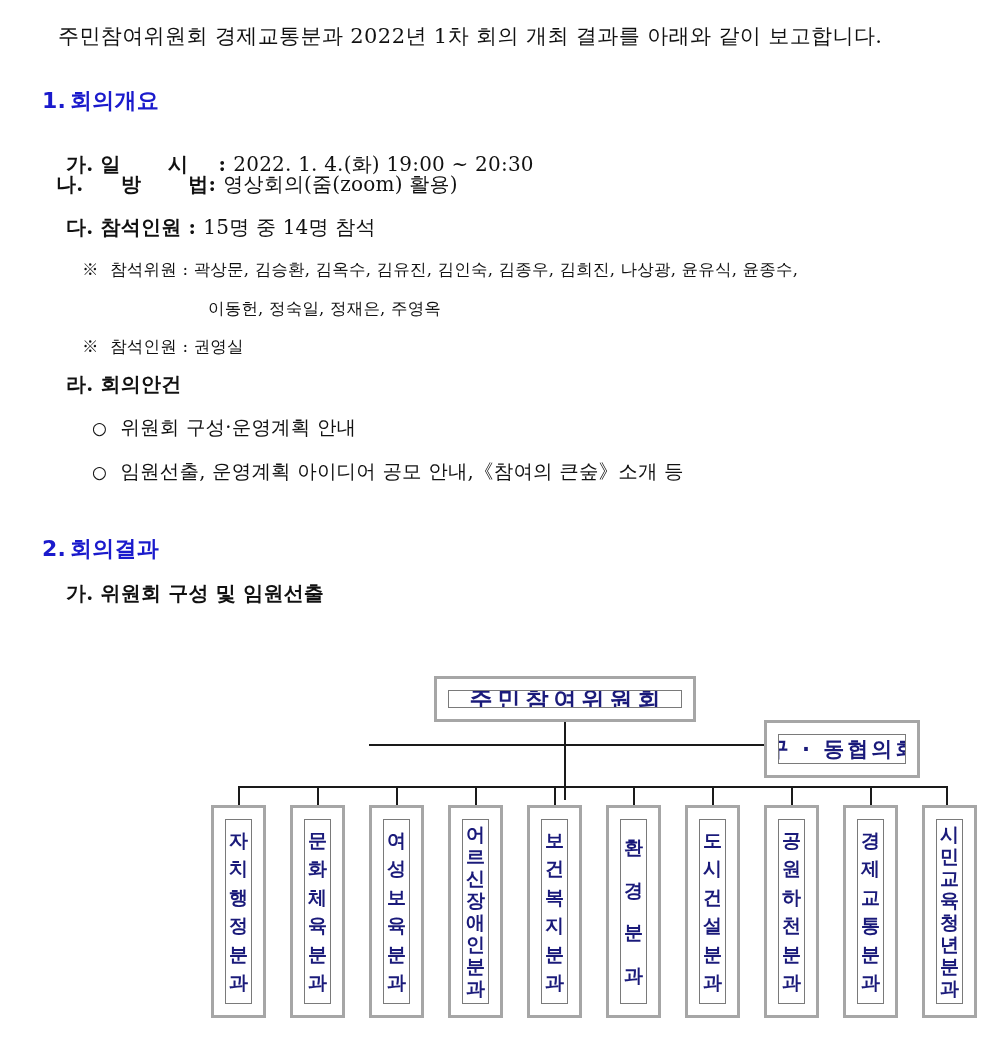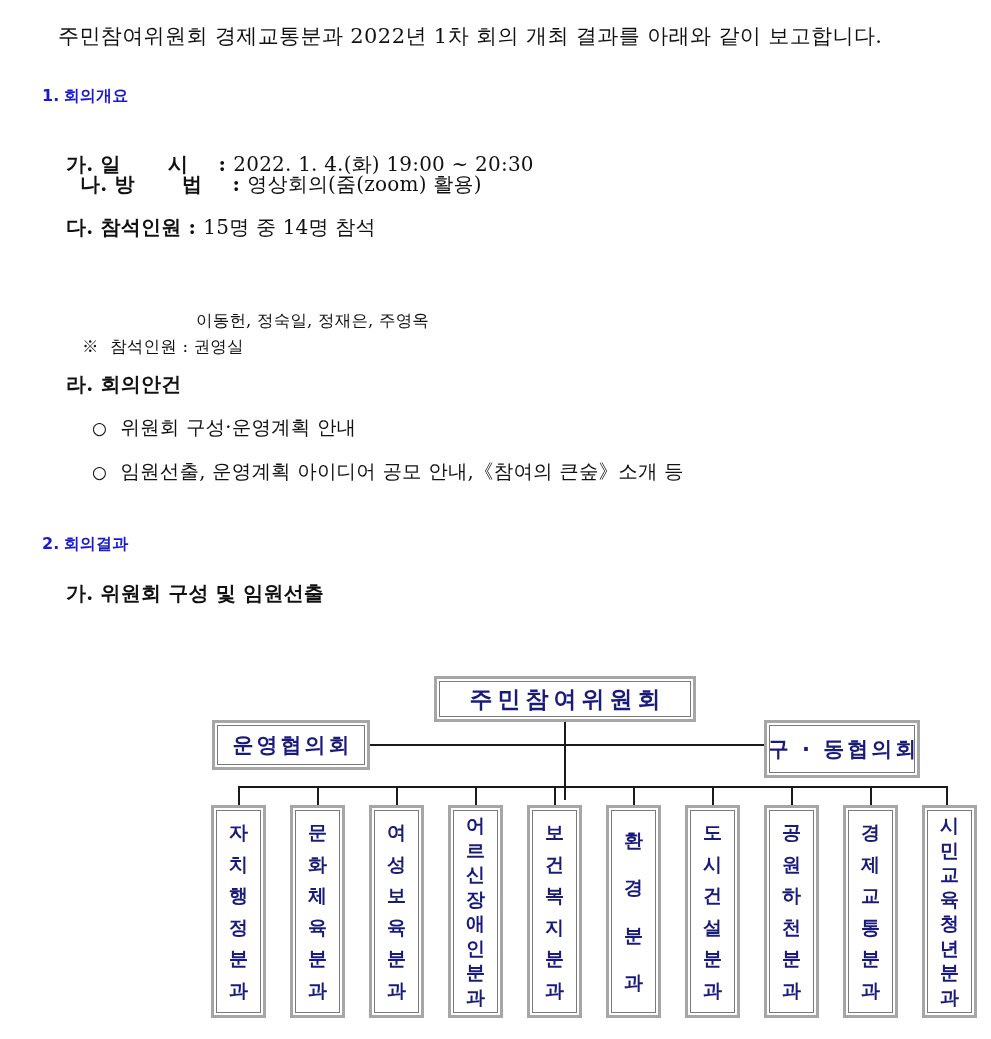--- a/index.html
+++ b/index.html
@@ -30,21 +30,21 @@
     position: absolute;
     left: 58px;
     top: 22px;
     font-size: 21px;
     letter-spacing: 0.4px;
     white-space: nowrap;
   }
 
   .sec-head {
     position: absolute;
-    font-size: 16px;
+    font-size: 22px;
     font-weight: bold;
     color: #1a1acc;
     letter-spacing: 0.2px;
     white-space: nowrap;
     font-family: "DejaVu Sans", "Liberation Sans", sans-serif;
   }
   .sec-head .num { margin-right: 4px; }
 
   .lvl-a {
     position: absolute;
@@ -95,21 +95,21 @@
     top: 660px;
     width: 991px;
     height: 379px;
   }
 
   .ob {                      
     position: absolute;
     box-sizing: border-box;
     background: #ffffff;
     border: 3px solid #a6a6a6;
-    padding: 2px;
+    padding: 11px;
     z-index: 3;
     text-align: center;
   }
   .ob > .inner {
     box-sizing: border-box;
     width: 100%;
     height: 100%;
     border: 1px solid #7a7a7a;
     background: #ffffff;
     display: flex;
@@ -188,38 +188,44 @@
 
   <div class="lvl-a" style="left:66px; top:127px;margin-top:24px;">
     <span>가.</span>
     <span class="lbl-sp">
       <span>일</span>
       <span style="padding-left:40px;">시</span>
     </span><span>:</span>
     <span class="val">2022. 1. 4.(화) 19:00 ~ 20:30</span>
   </div>
 
-  <div class="lvl-a" style="left:80px; top:171px;">
+  <div class="lvl-a" style="left:56px; top:171px;text-align:right;">
     <span>나.</span>
     <span class="lbl-sp2">
       <span>방</span>
       <span style="padding-left:40px;">법</span>
     </span><span>:</span>
     <span class="val">영상회의(줌(zoom) 활용)</span>
   </div>
 
   <div class="lvl-a" style="left:66px; top:214px;">
     <span>다.</span>
     <span>참석인원</span>
     <span>:</span>
     <span class="val">15명 중 14명 참석</span>
   </div>
 
-
-  <div class="note" style="left:196px; top:298px;margin-top:12px;">
+  <div class="note" style="left:82px; top:259px;">
+    <span class="mark">※</span>
+    <span>참석위원</span>
+    <span>:</span>
+    <span>곽상문, 김승환, 김옥수, 김유진, 김인숙, 김종우, 김희진, 나상광, 윤유식, 윤종수,</span>
+  </div>
+
+  <div class="note" style="left:208px; top:298px;">
     <span>이동헌, 정숙일, 정재은, 주영옥</span>
   </div>
 
   <div class="note" style="left:82px; top:336px;">
     <span class="mark">※</span>
     <span>참석인원</span>
     <span>:</span>
     <span>권영실</span>
   </div>
 
@@ -268,25 +274,20 @@
     <div class="ln v" style="left:791px; top:126px; height:20px;"></div>
     <div class="ln v" style="left:870px; top:126px; height:20px;"></div>
     <div class="ln v" style="left:946px; top:126px; height:20px;"></div>
 
     <div class="ob" id="box-top">
       <div class="inner">
         <span class="txt">주민참여위원회</span>
       </div>
     </div>
 
-    <div class="ob" id="box-left">
-      <div class="inner">
-        <span class="txt">운영협의회</span>
-      </div>
-    </div>
 
     <div class="ob" id="box-right">
       <div class="inner">
         <span class="txt">구 · 동협의회</span>
       </div>
     </div>
 
     <div id="dept-host">
         <div class="ob dept" style="left: 211px;">
           <div class="inner">

